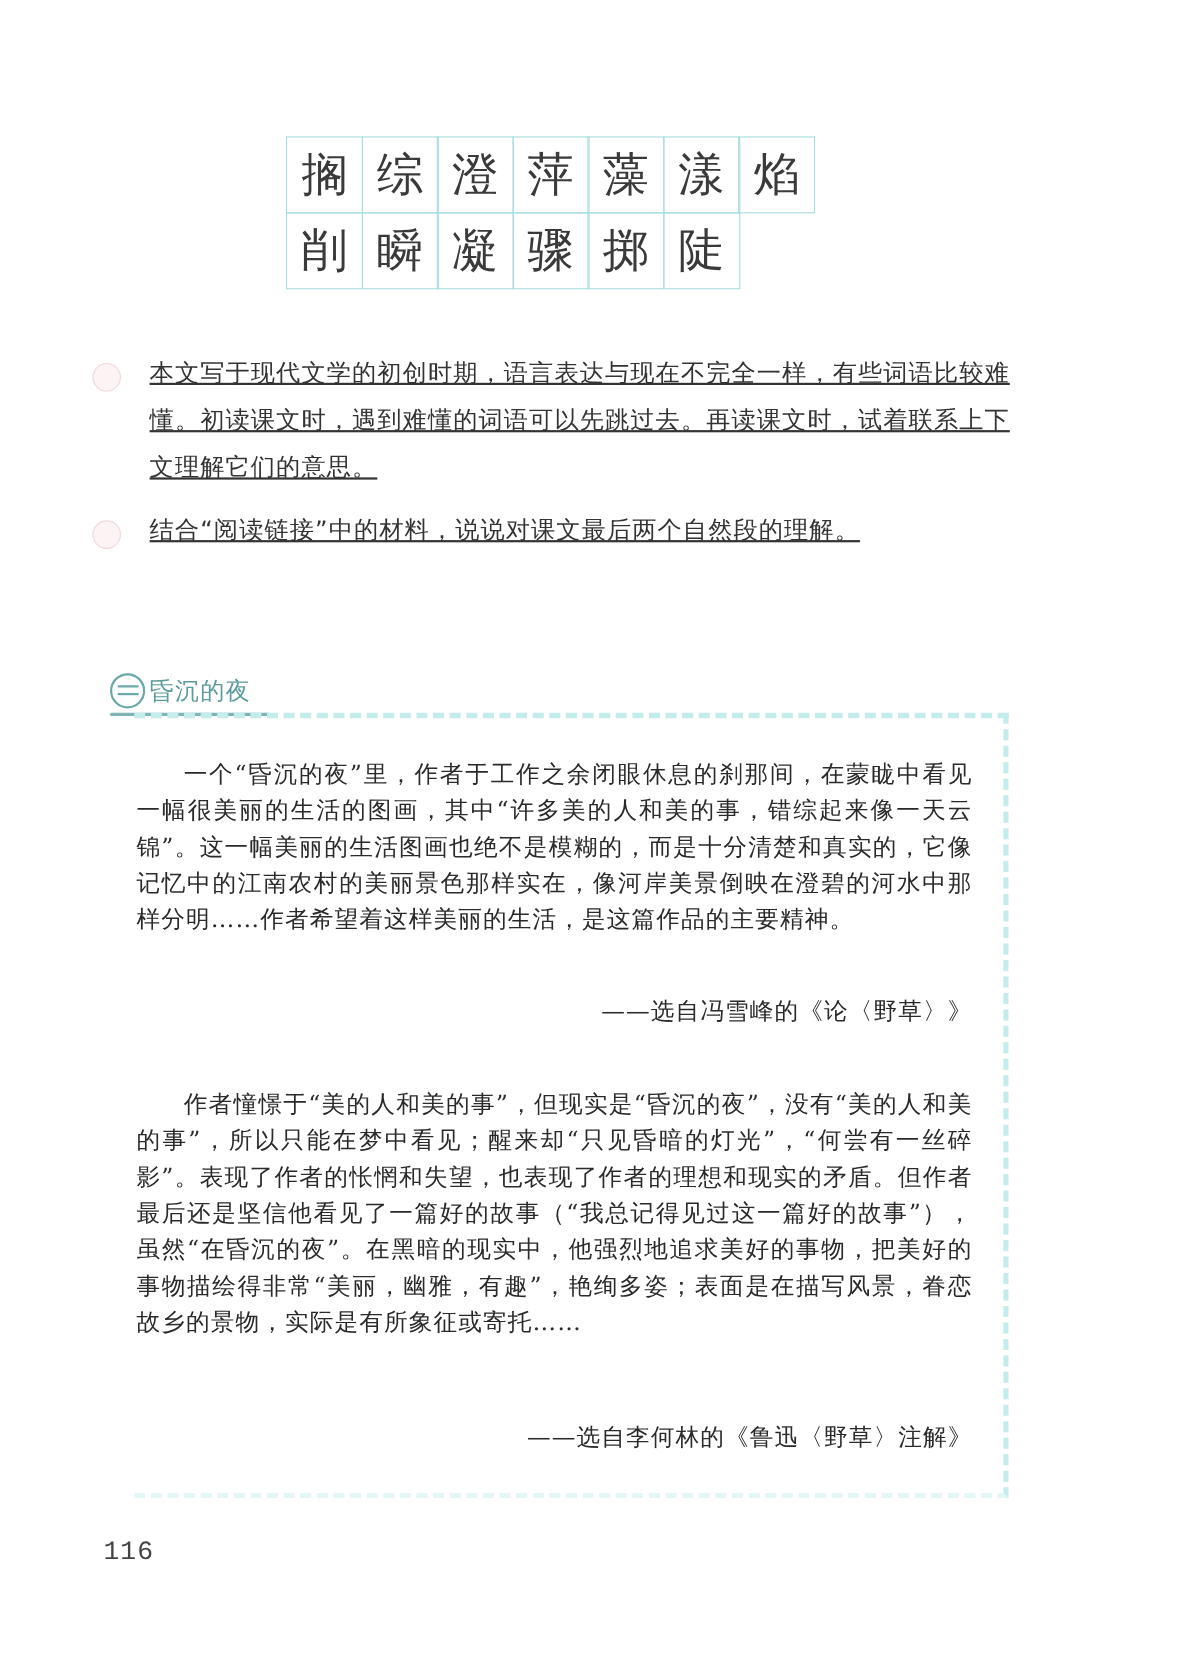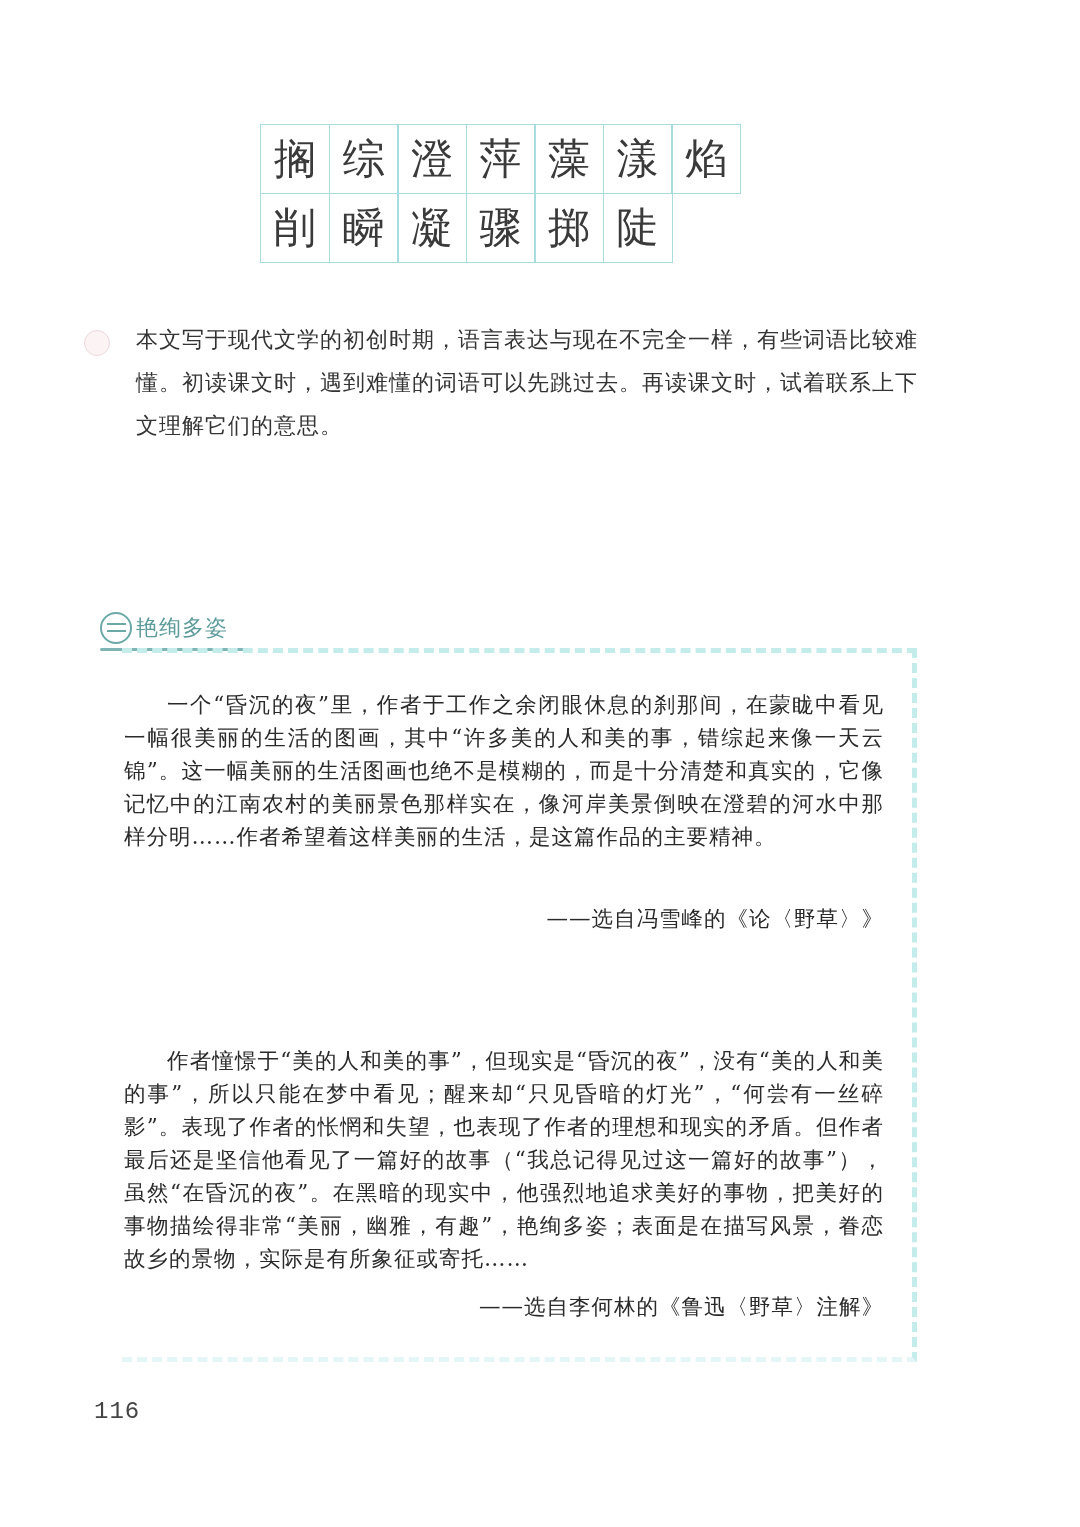--- a/index.html
+++ b/index.html
@@ -45,20 +45,21 @@
     margin-top: 12px;
     margin-right: 26px;
   }
   .q-text {
     font-family: "DejaVu Sans", "Liberation Sans", sans-serif;
     font-size: 22px;
     line-height: 43px;
     color: #333;
     width: 790px;
     letter-spacing: 1px;
+    text-decoration: underline;
   }
   
   .rl-header {
     position: absolute;
     left: 100px; top: 612px;
     display: flex; align-items: center;
   }
   .rl-icon {
     width: 32px; height: 32px;
     border-radius: 50%;
@@ -102,21 +103,21 @@
     width: 760px;
     font-family: "DejaVu Serif", "Liberation Serif", serif;
     font-size: 21.5px;
     line-height: 33px;
     color: #2a2a2a;
     text-indent: 2em;
     text-align: justify;
     letter-spacing: 1px;
   }
   .passage-1 { top: 688px; }
-  .passage-2 { top: 1044px; }
+  .passage-2 { top: 988px; }
   .source {
     position: absolute;
     right: 196px;
     font-family: "DejaVu Serif", serif;
     font-size: 21.5px;
     color: #2a2a2a;
     letter-spacing: 1px;
   }
   .source-1 { top: 904px; text-align: center; }
   .source-2 { top: 1292px; margin-left: 40px; }
@@ -150,25 +151,29 @@
     <div class="grid-cell">掷</div>
     <div class="grid-cell">陡</div>
   </div>
 </div>
 
 <div class="questions">
   <div class="q-item">
     <span class="q-icon"></span>
     <div class="q-text">本文写于现代文学的初创时期，语言表达与现在不完全一样，有些词语比较难懂。初读课文时，遇到难懂的词语可以先跳过去。再读课文时，试着联系上下文理解它们的意思。</div>
   </div>
+  <div class="q-item">
+    <span class="q-icon"></span>
+    <div class="q-text">结合“阅读链接”中的材料，说说对课文最后两个自然段的理解。</div>
+  </div>
 </div>
 
 <div class="rl-header">
   <span class="rl-icon"></span>
-  <span class="rl-title">艳绚多姿</span>
+  <span class="rl-title">昏沉的夜</span>
 </div>
 <div class="rl-underline"></div>
 <div class="rl-box"></div>
 
 <div class="passage passage-1">一个“昏沉的夜”里，作者于工作之余闭眼休息的刹那间，在蒙眬中看见一幅很美丽的生活的图画，其中“许多美的人和美的事，错综起来像一天云锦”。这一幅美丽的生活图画也绝不是模糊的，而是十分清楚和真实的，它像记忆中的江南农村的美丽景色那样实在，像河岸美景倒映在澄碧的河水中那样分明……作者希望着这样美丽的生活，是这篇作品的主要精神。</div>
 <div class="source source-1">——选自冯雪峰的《论〈野草〉》</div>
 
 <div class="passage passage-2">作者憧憬于“美的人和美的事”，但现实是“昏沉的夜”，没有“美的人和美的事”，所以只能在梦中看见；醒来却“只见昏暗的灯光”，“何尝有一丝碎影”。表现了作者的怅惘和失望，也表现了作者的理想和现实的矛盾。但作者最后还是坚信他看见了一篇好的故事（“我总记得见过这一篇好的故事”），虽然“在昏沉的夜”。在黑暗的现实中，他强烈地追求美好的事物，把美好的事物描绘得非常“美丽，幽雅，有趣”，艳绚多姿；表面是在描写风景，眷恋故乡的景物，实际是有所象征或寄托……</div>
 <div class="source source-2">——选自李何林的《鲁迅〈野草〉注解》</div>
 

